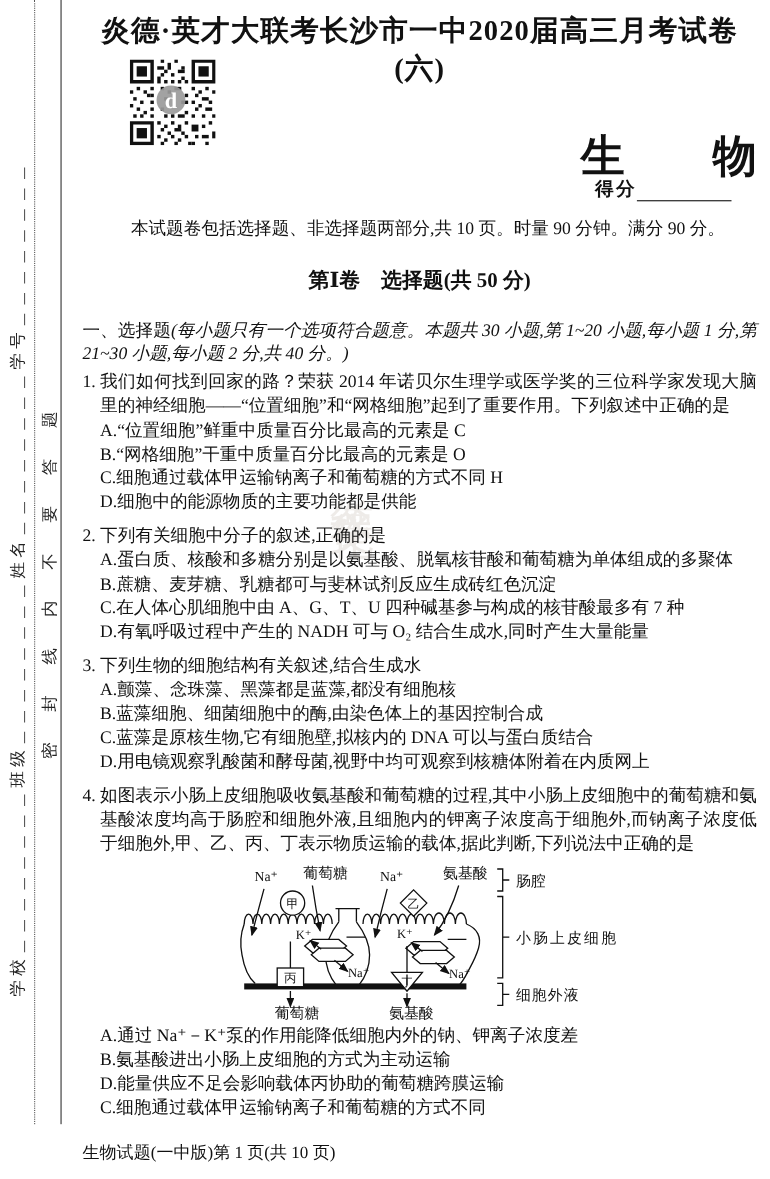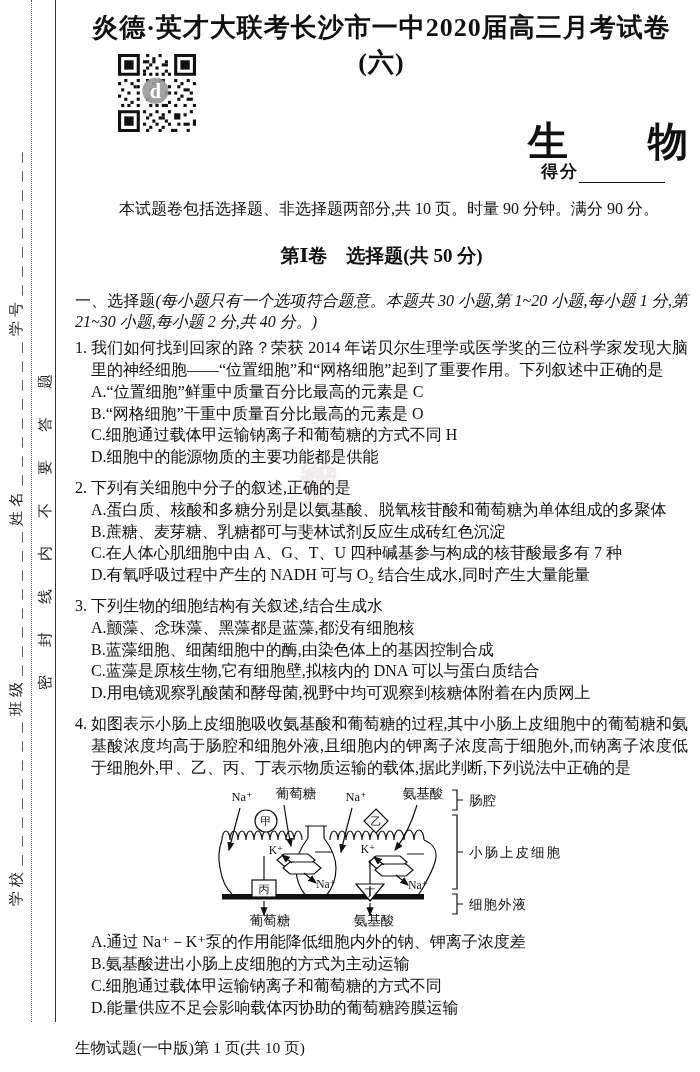--- a/index.html
+++ b/index.html
@@ -252,19 +252,19 @@
             <text x="194" y="141" font-size="13.5">氨基酸</text>
             <text x="289" y="21" font-size="13.5" text-anchor="start">肠腔</text>
             <text x="289" y="73" font-size="13.5" text-anchor="start" letter-spacing="2">小肠上皮细胞</text>
             <text x="289" y="125" font-size="13.5" text-anchor="start" letter-spacing="1">细胞外液</text>
           </g>
         </svg>
       </div>
 
       <div class="opt">A.通过 Na⁺－K⁺泵的作用能降低细胞内外的钠、钾离子浓度差</div>
       <div class="opt">B.氨基酸进出小肠上皮细胞的方式为主动运输</div>
+      <div class="opt">D.能量供应不足会影响载体丙协助的葡萄糖跨膜运输</div>
       <div class="opt">C.细胞通过载体甲运输钠离子和葡萄糖的方式不同</div>
-      <div class="opt">D.能量供应不足会影响载体丙协助的葡萄糖跨膜运输</div>
     </div>
   </div>
 
   <div class="footer">生物试题(一中版)第 1 页(共 10 页)</div>
 </div>
 
 </body></html>

